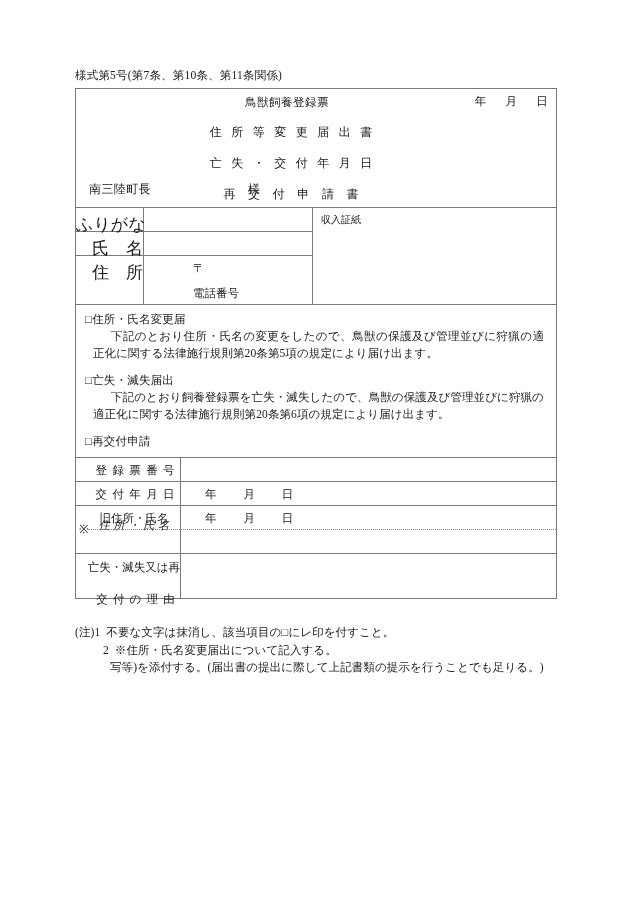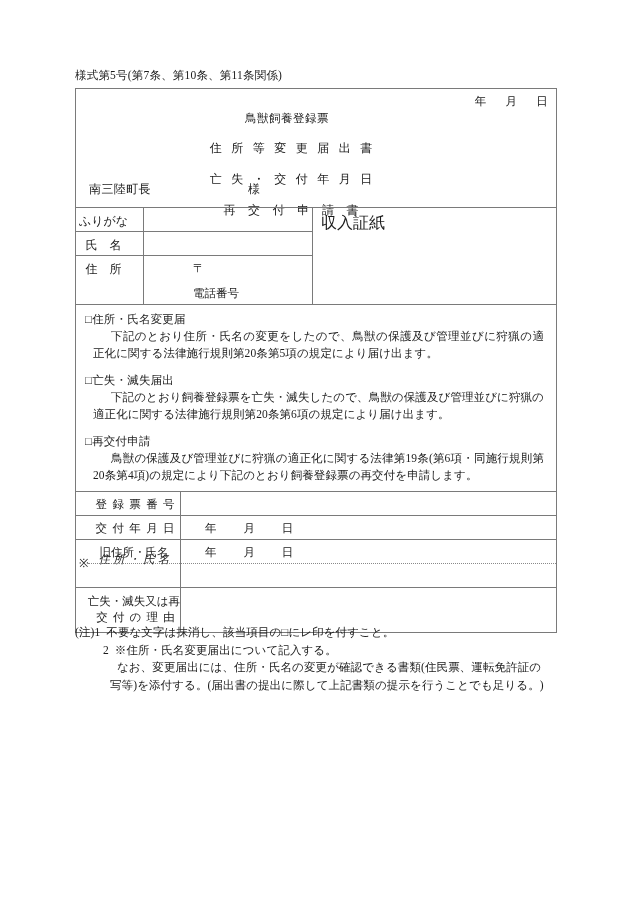--- a/index.html
+++ b/index.html
@@ -45,21 +45,21 @@
 
   
   .head-band {
     position: relative;
     height: 85px;
   }
   .title-stack {
     position: absolute;
     left: 0;
     right: 0;
-    top: 22px;
+    top: 6px;
     text-align: center;
   }
   .title-main {
     font-size: 11.5px;
     letter-spacing: 0.5px;
     margin-left: -58px;
   }
   .title-line {
     font-size: 12px;
     letter-spacing: 9.5px;
@@ -114,23 +114,23 @@
   }
   .appl-row {
     display: flex;
     border-bottom: 1px solid #7a7a7a;
   }
   .appl-row.last { border-bottom: none; }
   .appl-label {
     width: 68px;
     box-sizing: border-box;
     border-right: 1px solid #7a7a7a;
-    font-size: 12px;
-    padding: 5px 12px 4px 0;
-    text-align: center;
+    font-size: 17px;
+    padding: 5px 0 4px 0;
+    text-align: right;
     white-space: nowrap;
   }
   .appl-value {
     flex: 1;
     font-size: 11.5px;
     padding: 5px 0 4px 7px;
     box-sizing: border-box;
   }
   .row-furigana { height: 23px; }
   .row-shimei { height: 23px; }
@@ -146,21 +146,21 @@
     left: 7px;
     top: 5px;
   }
   .addr-tel {
     position: absolute;
     left: 7px;
     top: 30px;
   }
   .appl-right {
     flex: 1;
-    font-size: 16px;
+    font-size: 10px;
     padding: 5px 0 0 8px;
     box-sizing: border-box;
   }
 
   
   .decl-block {
     padding: 7px 10px 7px 9px;
     box-sizing: border-box;
     border-bottom: 1px solid #7a7a7a;
   }
@@ -264,21 +264,21 @@
     right: 0;
     top: 23px;
     border-top: 1px dotted #8a8a8a;
   }
 
   .r-riyu { height: 44px; }
   .r-riyu .data-label {
     padding-top: 5px;
     line-height: 16px;
   }
-  .riyu-l2 { letter-spacing: 5.2px; padding-left: 5.2px; display: inline-block; }
+  .riyu-l2 { letter-spacing: 5.2px; padding-left: 5.2px; display: inline-block; margin-top: 16px; }
 
   
   .notes {
     position: absolute;
     left: 75px;
     top: 624px;
     width: 490px;
     font-size: 11.5px;
     line-height: 17.5px;
     letter-spacing: 0.1px;
@@ -351,21 +351,20 @@
         <div class="decl-head">
           <span class="cbox">□</span><span>亡失・滅失届出</span>
         </div>
         <div class="decl-body">下記のとおり飼養登録票を亡失・滅失したので、鳥獣の保護及び管理並びに狩猟の適正化に関する法律施行規則第20条第6項の規定により届け出ます。</div>
       </div>
 
       <div class="decl">
         <div class="decl-head">
           <span class="cbox">□</span><span>再交付申請</span>
         </div>
-        <div class="decl-body">鳥獣の保護及び管理並びに狩猟の適正化に関する法律第19条(第6項・同施行規則第20条第4項)の規定により下記のとおり飼養登録票の再交付を申請します。</div>
       </div>
 
     </div>
 
     <div class="data-row r-touroku">
       <div class="data-label"><span class="sp5">登録票番号</span></div>
       <div class="data-value"></div>
     </div>
 
     <div class="data-row r-kouhu">
@@ -403,17 +402,16 @@
         <span class="riyu-l2">交付の理由</span>
       </div>
       <div class="data-value"></div>
     </div>
 
   </div>
 
   <div class="notes">
     <div class="note-line note-1"><span>(注)</span><span>1</span>&nbsp;&nbsp;<span>不要な文字は抹消し、該当項目の□にレ印を付すこと。</span></div>
     <div class="note-line note-2"><span>2</span>&nbsp;&nbsp;<span>※住所・氏名変更届出について記入する。</span></div>
-    <div class="note-line note-2b">なお、変更届出には、住所・氏名の変更が確認できる書類(住民票、運転免許証の</div>
     <div class="note-line note-2c">写等)を添付する。(届出書の提出に際して上記書類の提示を行うことでも足りる。)</div>
   </div>
 
 </div>
 
 </body></html>

